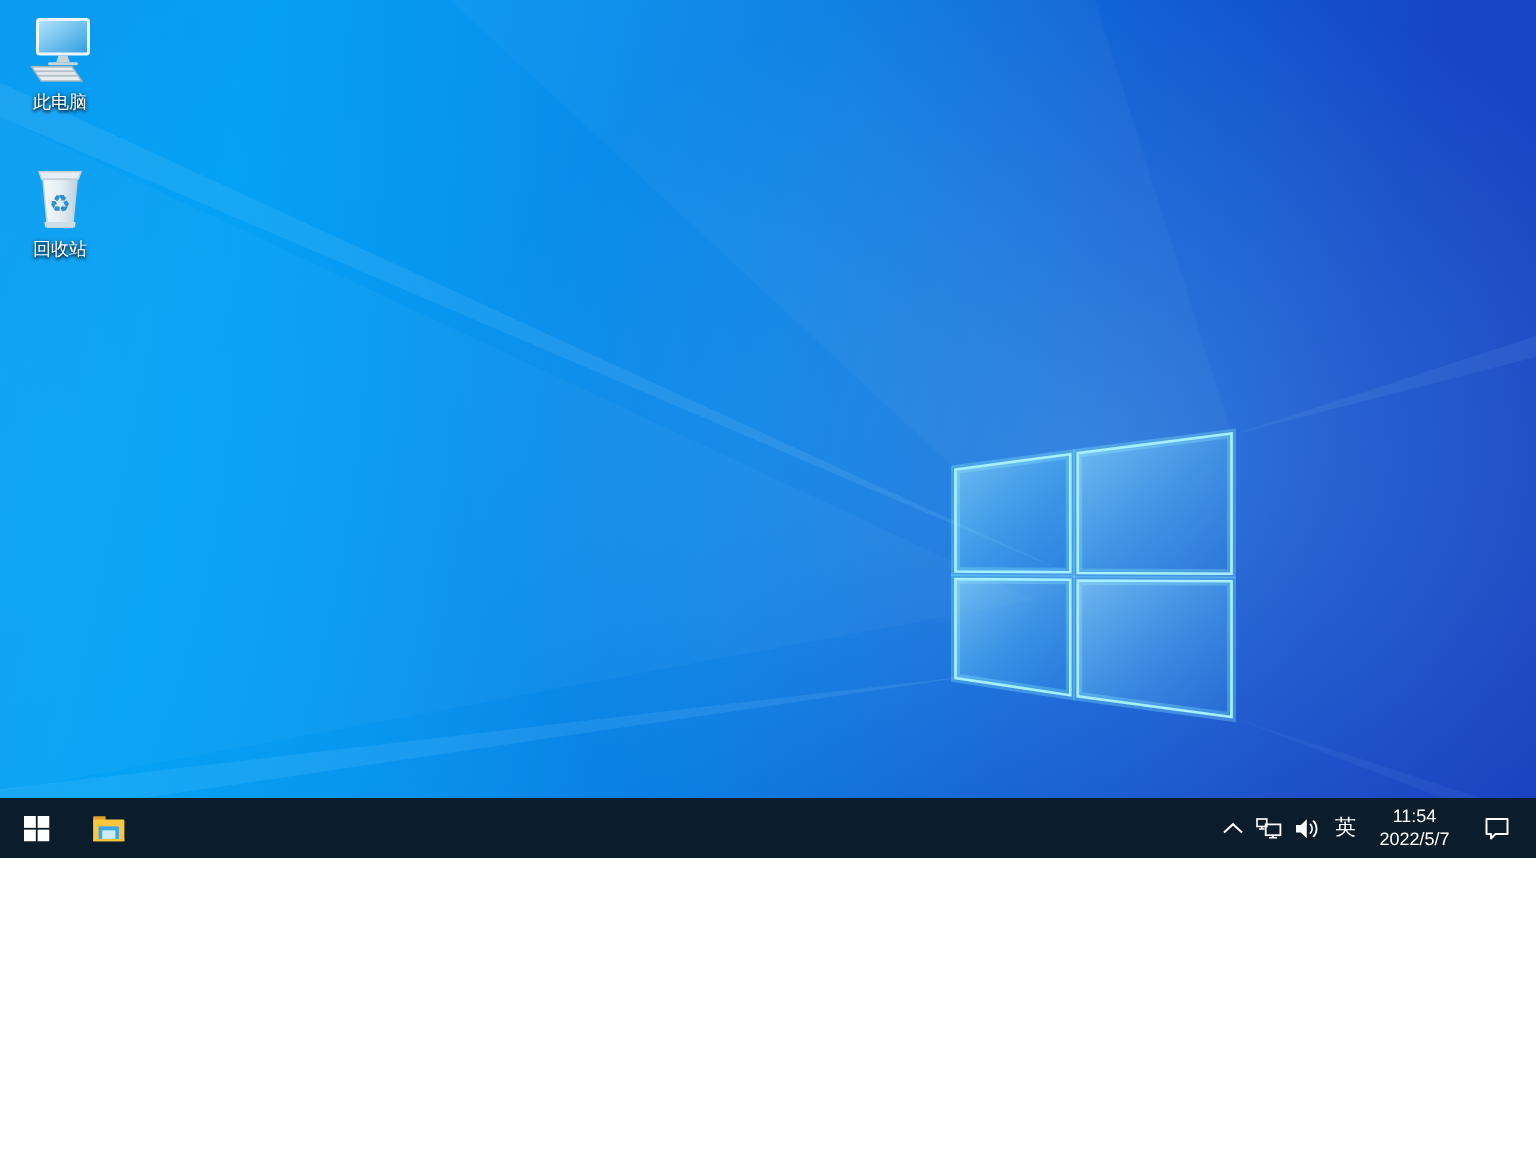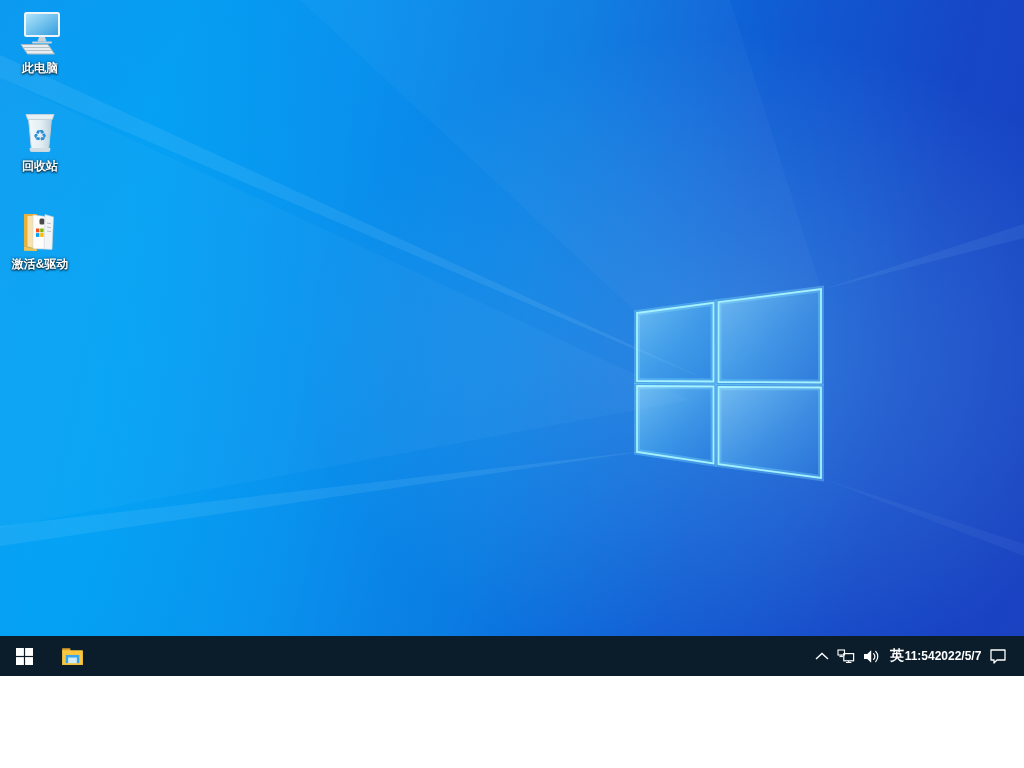--- a/index.html
+++ b/index.html
@@ -1,21 +1,21 @@
 <!DOCTYPE html>
 <html><head>
 <meta charset="utf-8">
 <style>
   html,body{margin:0;padding:0;}
   body{
     width:1024px;height:768px;overflow:hidden;
     font-family:"Liberation Sans","DejaVu Sans",sans-serif;
     -webkit-font-smoothing:antialiased;
   }
-  .desktop{position:relative;width:1024px;height:676px;background:#b91c1c;font-weight:bold;}
+  .desktop{position:relative;width:1024px;height:572px;background:#b91c1c;}
 
   
   .wallpaper{
     position:absolute;inset:0;
     background:
       radial-gradient(620px 480px at 71% 53%, rgba(120,220,255,.30), rgba(120,220,255,0) 68%),
       radial-gradient(700px 900px at 0% 58%, rgba(0,195,255,.22), rgba(0,195,255,0) 60%),
       linear-gradient(102deg,#0d97ef 0%,#059df3 16%,#0991ee 32%,#0a7ce2 50%,#105ad2 68%,#1646c6 84%,#1a41c0 100%);
   }
   .wallpaper-art{position:absolute;inset:0;}
@@ -44,21 +44,21 @@
     background:transparent;border:0;padding:0;cursor:pointer;
   }
   .start-btn{width:48px;}
   .explorer-btn{width:48px;}
   .tb-right{margin-left:auto;display:flex;align-items:center;height:100%;padding-right:4px;}
   .tray-btn{height:100%;display:flex;align-items:center;justify-content:center;}
   .chevron-btn{width:24px;}
   .net-btn{width:24px;}
   .vol-btn{width:26px;}
   .ime-btn{width:26px;color:#fff;font-size:14px;}
-  .clock-btn{width:66px;flex-direction:row;line-height:15px;}
+  .clock-btn{width:66px;flex-direction:column;line-height:15px;}
   .clock-btn div{color:#fff;font-size:12px;text-align:center;width:100%;}
   .action-btn{width:44px;}
 </style>
 </head>
 <body>
 
 <div class="desktop">
 
   <div class="wallpaper"></div>
 
@@ -122,36 +122,20 @@
           </linearGradient>
         </defs>
         <path d="M10,6.5 h28 l-1.8,5 h-24.4 z" fill="#e6eff4" stroke="#c3d2da" stroke-width="1"></path>
         <path d="M12.6,11.5 h22.8 l-3,32 h-16.8 z" fill="url(#bin)" stroke="#c3d2da" stroke-width="1"></path>
         <path d="M13.6,40 h20.8 l-0.4,3.5 h-20 z" fill="#cfdde5"></path>
         <text x="24" y="33" font-size="16" fill="#2a8fd4" text-anchor="middle" font-family="DejaVu Sans, sans-serif">♻</text>
       </svg>
       <span class="label">回收站</span>
     </div>
 
-    <div class="desktop-icon">
-      <svg class="glyph" viewBox="0 0 48 48">
-        <path d="M8,8 L21,8 L21,43.5 L8,40.5 Z" fill="#e8b13c"></path>
-        <path d="M11.5,10 L21,10 L21,42.5 L11.5,40.5 Z" fill="#f6e3ae"></path>
-        <path d="M17,9 L29.5,10.5 L29.5,43 L17,42.8 Z" fill="#fdfdfd" stroke="#d2d9dd" stroke-width="0.6"></path>
-        <rect x="23.5" y="12.5" width="5" height="6" rx="1.5" fill="#4a4a4a"></rect>
-        <rect x="20" y="22.5" width="3.4" height="3.8" fill="#f25022"></rect>
-        <rect x="24.2" y="22.5" width="3.4" height="3.8" fill="#7eb900"></rect>
-        <rect x="20" y="27.1" width="3.4" height="3.8" fill="#00a4ef"></rect>
-        <rect x="24.2" y="27.1" width="3.4" height="3.8" fill="#ffb900"></rect>
-        <path d="M29,8.5 L37.5,11 L36,43.5 L28,43 Z" fill="#f2f5f6" stroke="#ccd4d8" stroke-width="0.6"></path>
-        <path d="M31,17 L35,17.8 M31,21 L35,21.8 M31,25 L35,25.6" stroke="#b9c2c8" stroke-width="1" fill="none"></path>
-        <path d="M8,40.5 L21,43.5 L21,45 L8,44.8 Z" fill="#f0c453"></path>
-      </svg>
-      <span class="label">激活&amp;驱动</span>
-    </div>
 
 
   </div>
 
   <div class="taskbar">
     <div class="tb-left">
       <button class="tb-btn start-btn">
         <svg width="17" height="17" viewBox="0 0 17 17">
           <rect x="0" y="0" width="7.9" height="7.9" fill="#fff"></rect>
           <rect x="9.1" y="0" width="7.9" height="7.9" fill="#fff"></rect>

